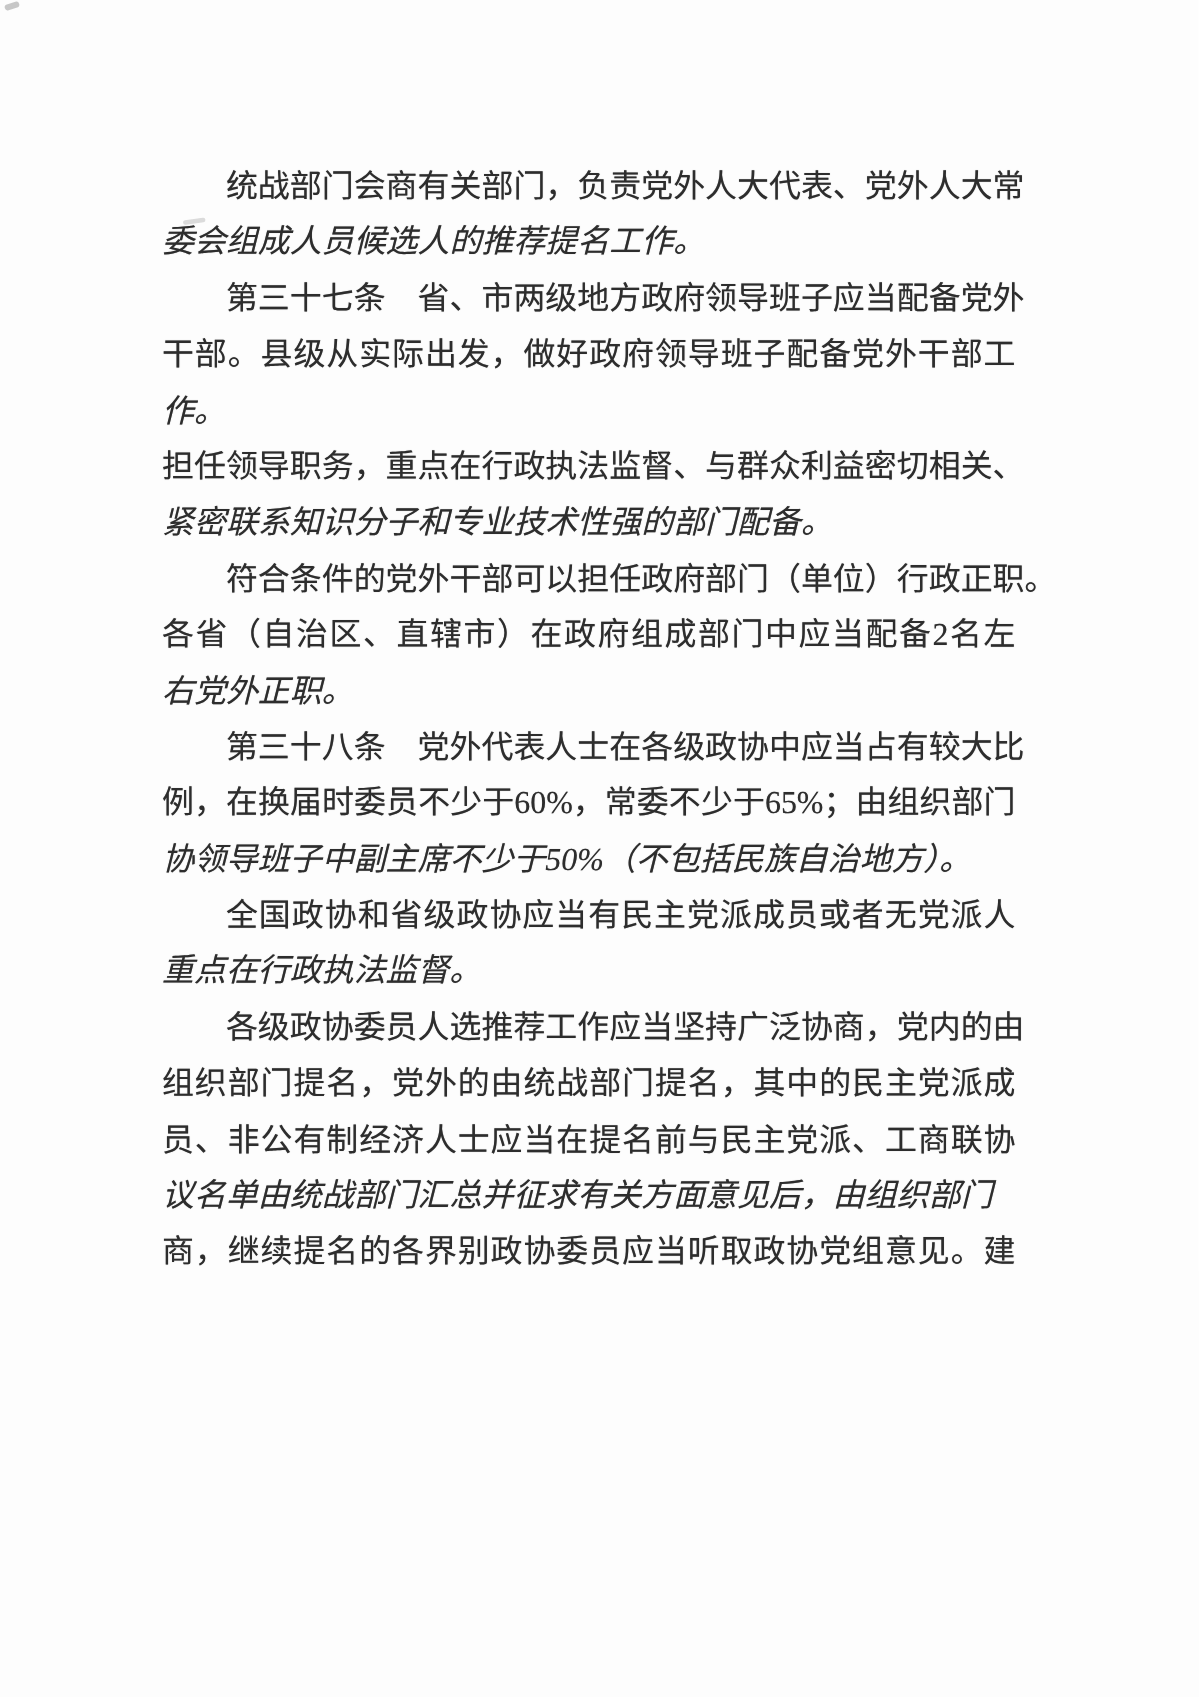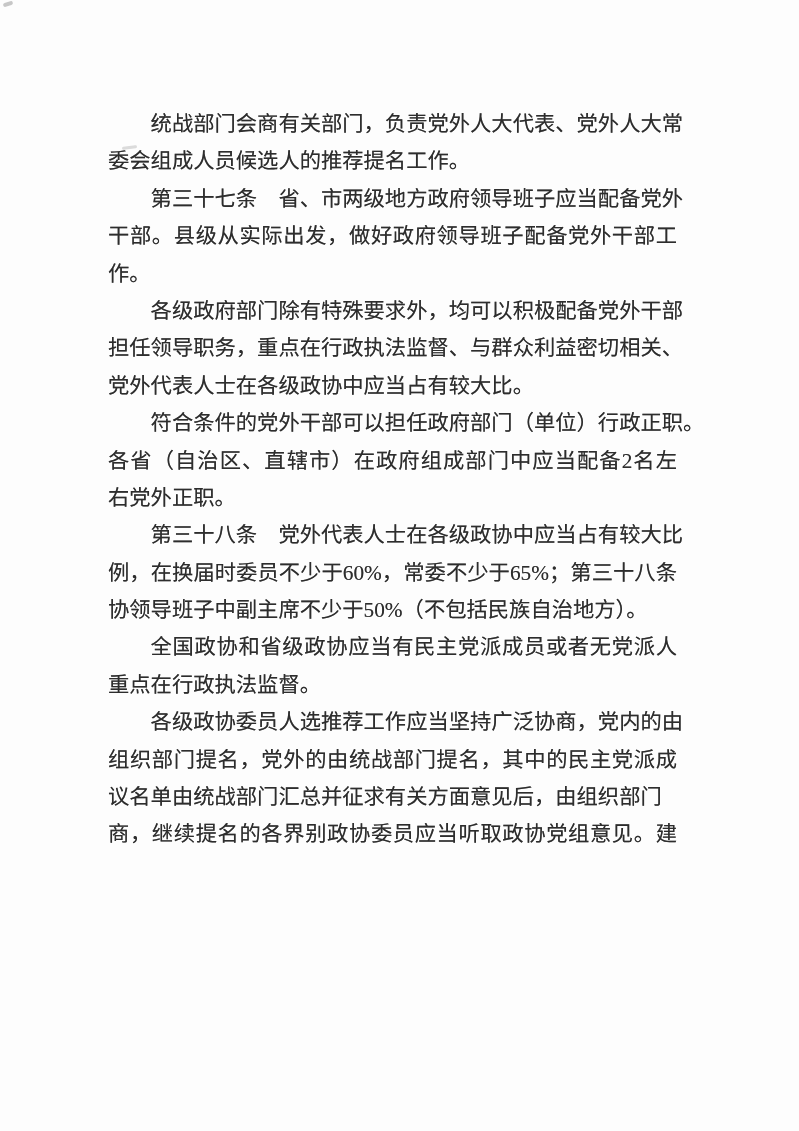--- a/index.html
+++ b/index.html
@@ -25,21 +25,21 @@
   .para{margin:0;padding:0;}
   .ln{
     height:37.4px;
     line-height:37.4px;
     text-align:justify;
     text-align-last:justify;
     white-space:nowrap;
     overflow:visible;
   }
   .ln.ind{padding-left:42.6px;}
-  .ln.end{text-align:left;text-align-last:left;}
+  .ln.end{text-align:left;text-align-last:left;font-style:italic;}
   .speck{
     position:absolute;
     background:#9a9a9a;
     opacity:.55;
     border-radius:2px;
   }
   .speck-a{left:3px;top:2px;width:10px;height:4px;transform:rotate(-18deg);}
   .speck-b{left:122px;top:146px;width:15px;height:3px;transform:rotate(-8deg);opacity:.35;}
 </style>
 </head>
@@ -56,46 +56,46 @@
       <div class="ln end">委会组成人员候选人的推荐提名工作。</div>
     </div>
 
     <div class="para">
       <div class="ln ind">第三十七条　省、市两级地方政府领导班子应当配备党外</div>
       <div class="ln">干部。县级从实际出发，做好政府领导班子配备党外干部工</div>
       <div class="ln end">作。</div>
     </div>
 
     <div class="para">
-      <div class="ln ind">各级政府部门除有特殊要求外，均可以积极配备党外干部</div>
       <div class="ln">担任领导职务，重点在行政执法监督、与群众利益密切相关、</div>
-      <div class="ln end">党外代表人士在各级政协中应当占有较大比。</div>
+      <div class="ln end">紧密联系知识分子和专业技术性强的部门配备。</div>
     </div>
 
     <div class="para">
       <div class="ln ind">符合条件的党外干部可以担任政府部门（单位）行政正职。</div>
       <div class="ln">各省（自治区、直辖市）在政府组成部门中应当配备2名左</div>
       <div class="ln end">右党外正职。</div>
     </div>
 
     <div class="para">
       <div class="ln ind">第三十八条　党外代表人士在各级政协中应当占有较大比</div>
-      <div class="ln">例，在换届时委员不少于60%，常委不少于65%；第三十八条</div>
+      <div class="ln">例，在换届时委员不少于60%，常委不少于65%；由组织部门</div>
       <div class="ln end">协领导班子中副主席不少于50%（不包括民族自治地方）。</div>
     </div>
 
     <div class="para">
       <div class="ln ind">全国政协和省级政协应当有民主党派成员或者无党派人</div>
     </div>
 
     <div class="para">
       <div class="ln end">重点在行政执法监督。</div>
     </div>
 
     <div class="para">
       <div class="ln ind">各级政协委员人选推荐工作应当坚持广泛协商，党内的由</div>
       <div class="ln">组织部门提名，党外的由统战部门提名，其中的民主党派成</div>
+      <div class="ln">员、非公有制经济人士应当在提名前与民主党派、工商联协</div>
       <div class="ln end">议名单由统战部门汇总并征求有关方面意见后，由组织部门</div>
       <div class="ln">商，继续提名的各界别政协委员应当听取政协党组意见。建</div>
     </div>
 
   </div>
 </div>
 
 </body></html>

